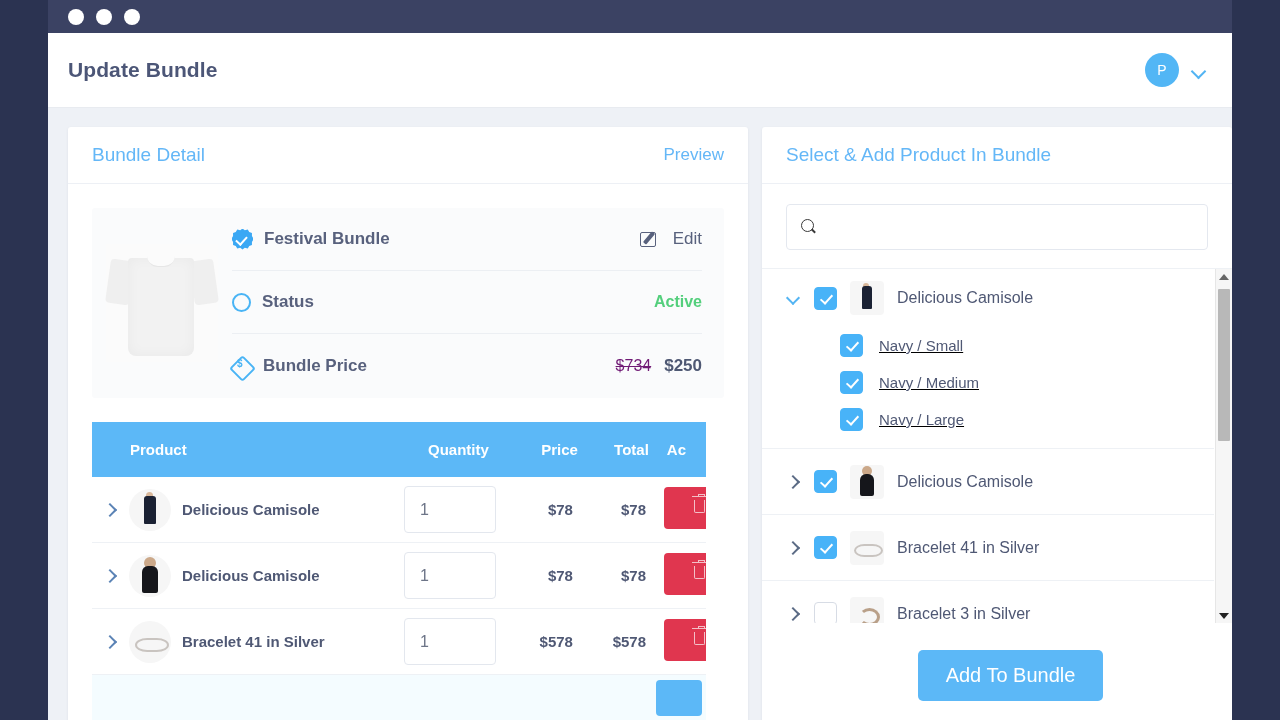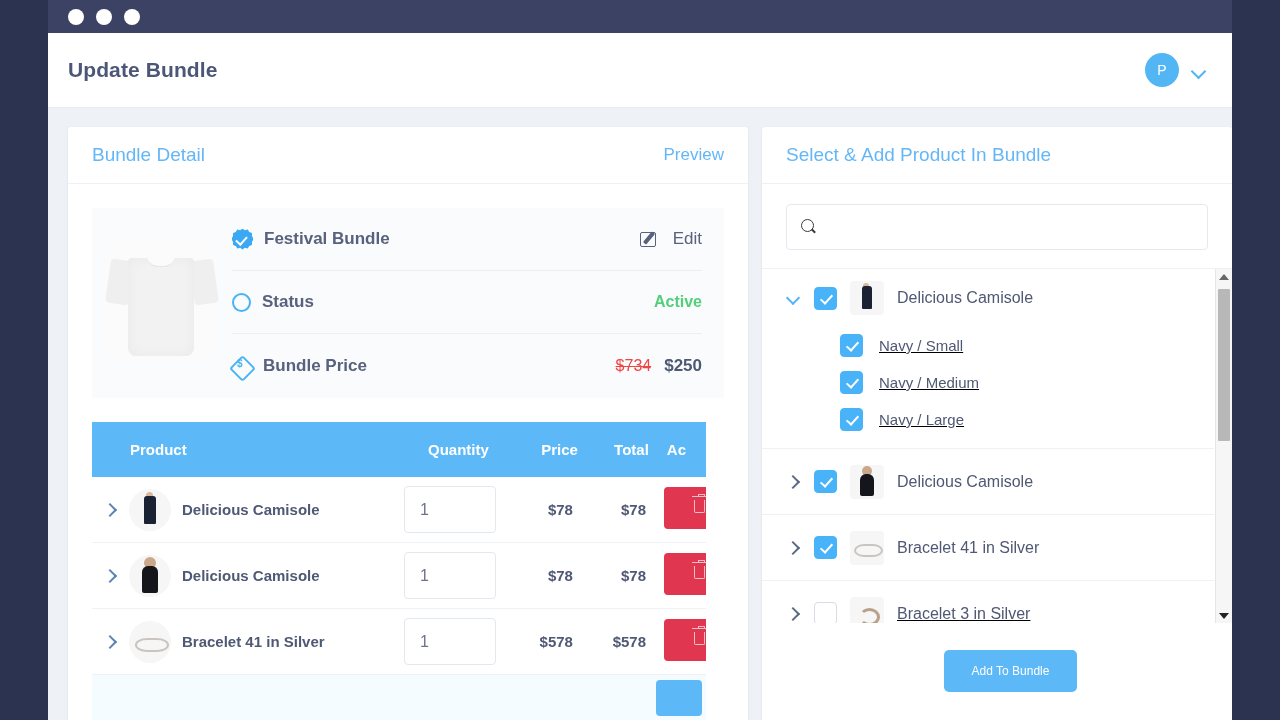--- a/index.html
+++ b/index.html
@@ -185,21 +185,21 @@
   }
   .b-label {
     font-size: 17px;
     color: #58617d;
     font-weight: bold;
   }
   .b-right { display: flex; align-items: center; gap: 13px; padding-left: 16px; }
   .edit-label { font-size: 17px; color: #58617d; }
   .status-val { font-size: 16px; color: #53cf7c; font-weight: bold; }
   .price-old {
-    font-size: 16px; color: #ef4444;
+    font-size: 16px; color: #701a75;
     text-decoration: line-through;
   }
   .price-new { font-size: 17px; color: #4e5873; font-weight: bold; }
 
   
   .verified-badge {
     width: 21px; height: 21px; flex: none;
     background: #3ba8f4;
     clip-path: polygon(50% 0%,61% 8%,75% 5%,82% 17%,95% 22%,95% 36%,103% 50%,95% 64%,95% 78%,82% 83%,75% 95%,61% 92%,50% 100%,39% 92%,25% 95%,18% 83%,5% 78%,5% 64%,-3% 50%,5% 36%,5% 22%,18% 17%,25% 5%,39% 8%);
     position: relative;
@@ -594,21 +594,21 @@
     align-items: flex-start;
     justify-content: center;
     padding-top: 27px;
     background: #fff;
   }
   #add-to-bundle-btn {
     background: #5cb8f7;
     color: #fff;
     border: none;
     border-radius: 5px;
-    font-size: 12px;
+    font-size: 20px;
     padding: 14px 28px;
     cursor: pointer;
     font-family: "Liberation Sans", sans-serif;
     margin-left: 27px;
   }
 </style>
 </head>
 <body>
 
 <div id="browser-window">
@@ -796,21 +796,21 @@
           <div class="p-group">
             <div class="p-item" style="height:65px;">
               <span class="chev-sm right"></span>
               <span class="cbox checked"></span>
               <span class="p-thumb bracelet"></span>
               <span class="p-name">Bracelet 41 in Silver</span>
             </div>
           </div>
 
           <div class="p-group">
-            <div class="p-item" style="height:65px;text-decoration:underline;">
+            <div class="p-item" style="height:65px;">
               <span class="chev-sm right"></span>
               <span class="cbox"></span>
               <span class="p-thumb bracelet2"></span>
               <span class="p-name">Bracelet 3 in Silver</span>
             </div>
           </div>
 
         </div>
 
         <div id="list-scrollbar">

